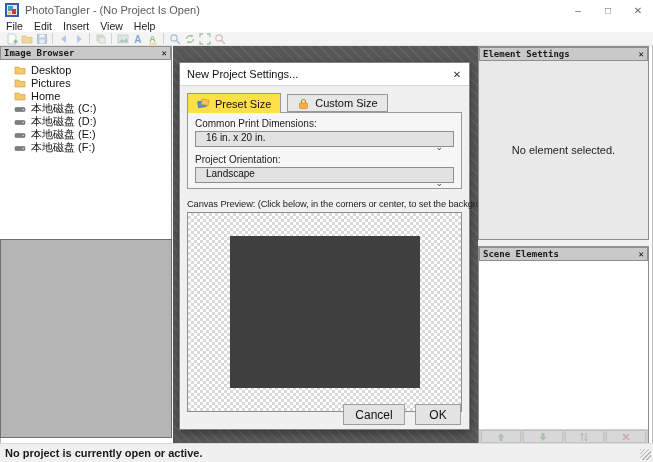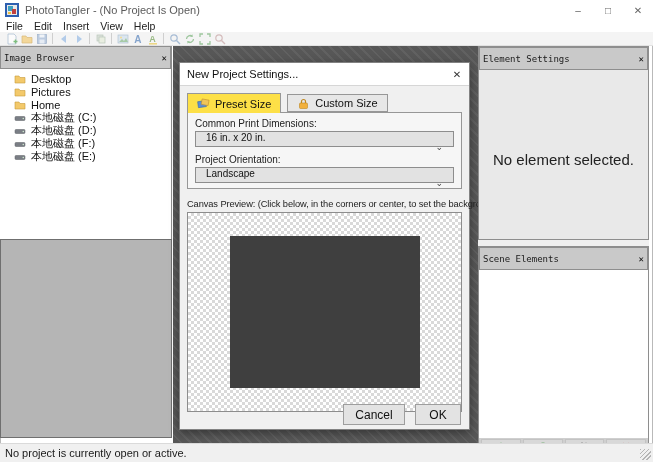--- a/index.html
+++ b/index.html
@@ -21,22 +21,22 @@
   .mitem { font-size:10.5px; color:#222; margin-right:11px; }
 
   
   .toolbar { left:0; top:32px; width:653px; height:14px; background:#f4f4f4; border-bottom:1px solid #e2e2e2;
              display:flex; align-items:center; padding-left:4px; }
   .ticon { width:15px; height:13px; display:flex; align-items:center; justify-content:center; opacity:.65; }
   .tsep { width:1px; height:11px; background:#cfcfcf; margin:0 3px; }
 
   
   .leftpanel { left:0; top:46px; width:172px; height:392px; background:#fff; border-right:1px solid #8e8e8e; }
-  .phead { height:23px; background:#c9c9c9; border:1px solid #8e8e8e; display:flex; align-items:center;
-           padding:0 3px; font-family:"DejaVu Sans Mono", monospace; font-size:9px; font-weight:normal; color:#1a1a1a; }
+  .phead { height:14px; background:#c9c9c9; border:1px solid #8e8e8e; display:flex; align-items:center;
+           padding:0 3px; font-family:"DejaVu Sans Mono", monospace; font-size:9px; font-weight:bold; color:#1a1a1a; }
   .phead .x { margin-left:auto; font-size:9px; color:#111; }
   .tree { background:#fff; height:175px; padding-top:3px; }
   .trow { display:flex; align-items:center; height:13px; padding-left:14px; }
   .trow .lbl { font-size:11px; color:#111; margin-left:5px; white-space:nowrap; }
   .ficon, .dicon { width:12px; height:12px; display:inline-flex; }
   .previewpane { position:absolute; left:0; top:193px; width:172px; height:199px;
                  background:#b5b5b5; border:1px solid #6f6f6f; }
 
   
   .canvasarea { left:173px; top:46px; width:305px; height:397px;
@@ -69,30 +69,30 @@
   .crect { position:absolute; left:50%; transform:translateX(-50%); top:23px; width:190px; height:152px; background:#3f3f3f; }
   .dlgbtns { position:absolute; right:8px; bottom:7px; display:flex; gap:10px; }
   .btn { height:21px; background:#e3e3e3; border:1px solid #9e9e9e; font-size:12px; color:#111;
          display:flex; align-items:center; justify-content:center; }
   .btn.cancel { width:62px; } .btn.ok { width:46px; }
 
   
   .rightcol { left:478px; top:46px; width:171px; height:397px; background:#f0f0f0; }
   .elempanel { position:absolute; left:0; top:0; width:171px; height:194px; background:#e9e9e9; border:1px solid #8e8e8e; }
   .elembody { height:178px; display:flex; align-items:center; justify-content:center; }
-  .elembody .msg { font-size:15px; color:#222; }
+  .elembody .msg { font-size:11px; color:#222; }
   .scenepanel { position:absolute; left:0; top:200px; width:171px; height:197px; background:#fff; border:1px solid #8e8e8e; }
   .scenebody { height:168px; background:#fff; }
   .scenebtns { height:15px; background:#cfcfcf; display:flex; gap:2px; padding:1px 2px; }
   .sbtn { flex:1; background:#d8d8d8; border:1px solid #c3c3c3; display:flex; align-items:center; justify-content:center; }
   .sbtn svg { opacity:.45; }
 
   
   .statusbar { left:0; top:443px; width:653px; height:19px; background:#f0f0f0; border-top:1px solid #dadada;
-               display:flex; align-items:center; padding-left:5px; }
+               display:flex; align-items:center; padding-left:5px;font-weight:bold; }
   .status { font-size:11px; color:#1a1a1a; }
   .grip { position:absolute; right:2px; bottom:2px; width:11px; height:11px;
     background:repeating-linear-gradient(135deg,#b5b5b5 0 1px,transparent 1px 3px); }
 </style>
 </head>
 <body>
 
 <div id="app">
 
   <div class="abs titlebar">
@@ -252,30 +252,30 @@
           </span>
         <span class="lbl">本地磁盘 (D:)</span>
       </div>
       <div class="trow">
         <span class="dicon">
             <svg width="12" height="12" viewBox="0 0 12 12">
               <rect x="1" y="4.5" width="10" height="4" rx="1" fill="#7a7e85" stroke="#5a5e63" stroke-width=".5"></rect>
               <circle cx="9.3" cy="6.5" r=".8" fill="#cfe8cf"></circle>
             </svg>
           </span>
-        <span class="lbl">本地磁盘 (F:)</span>
+        <span class="lbl">本地磁盘 (E:)</span>
       </div>
       <div class="trow">
         <span class="dicon">
             <svg width="12" height="12" viewBox="0 0 12 12">
               <rect x="1" y="4.5" width="10" height="4" rx="1" fill="#7a7e85" stroke="#5a5e63" stroke-width=".5"></rect>
               <circle cx="9.3" cy="6.5" r=".8" fill="#cfe8cf"></circle>
             </svg>
           </span>
-        <span class="lbl">本地磁盘 (E:)</span>
+        <span class="lbl">本地磁盘 (F:)</span>
       </div>
     </div>
     <div class="previewpane"></div>
   </div>
 
   <div class="abs canvasarea"></div>
 
   <div class="abs dialog">
     <div class="dtitle">
       <span class="t">New Project Settings...</span>

